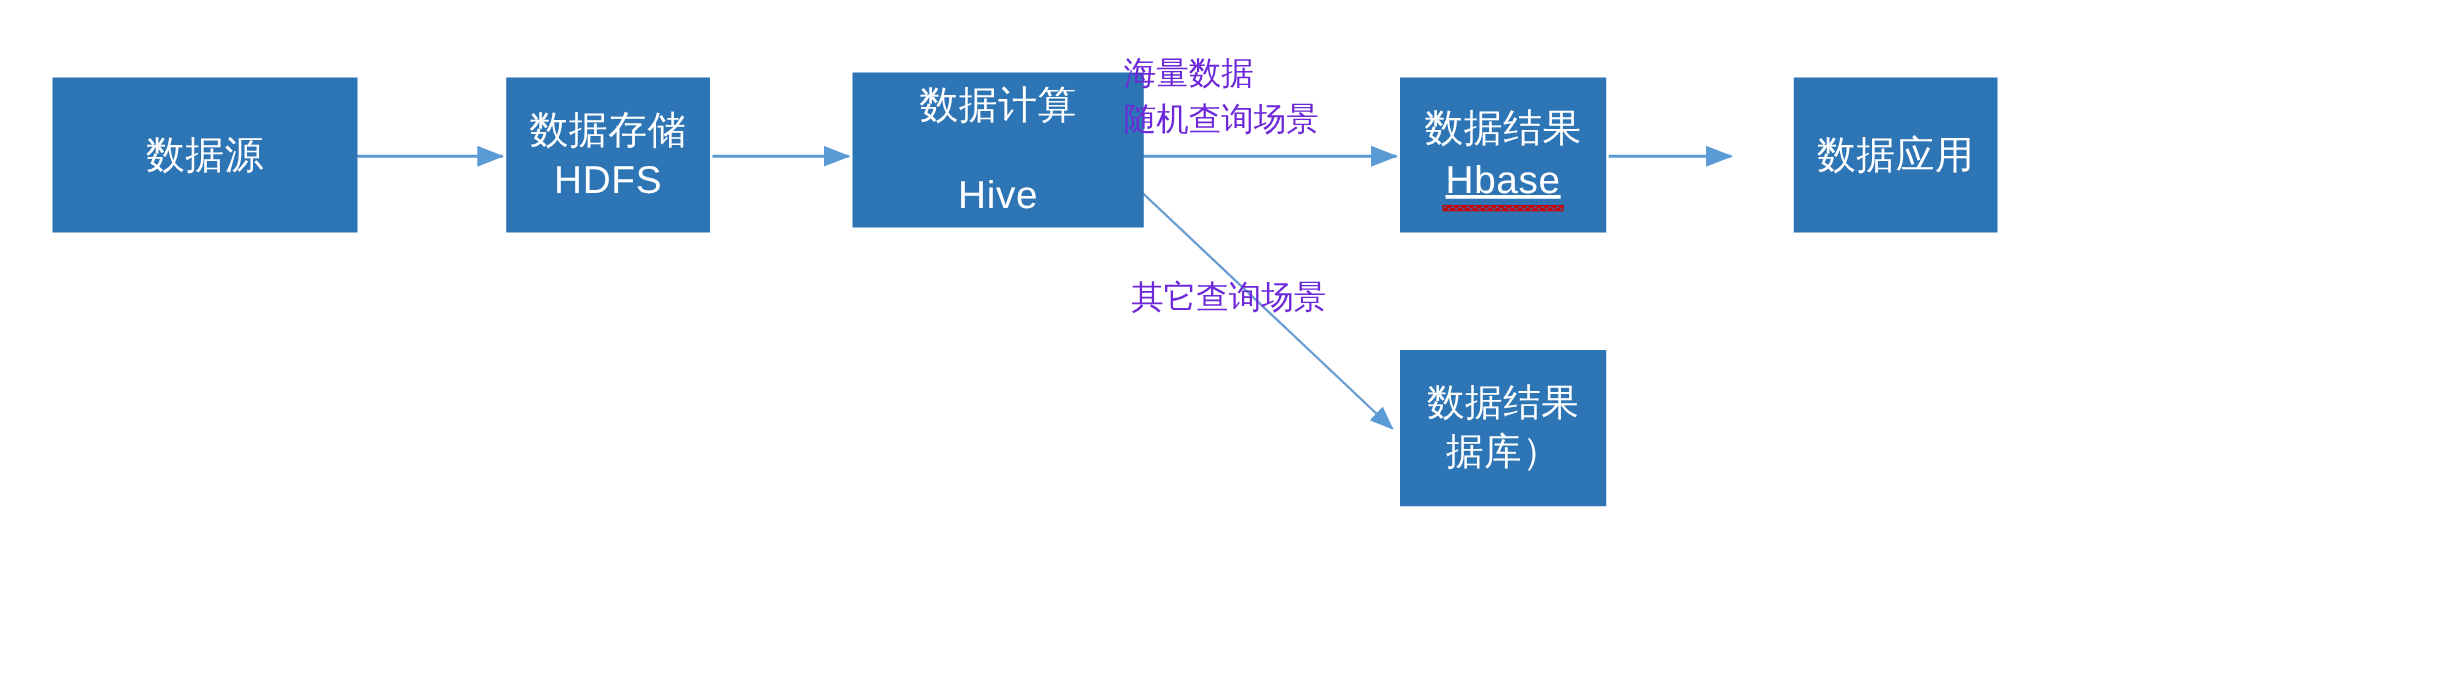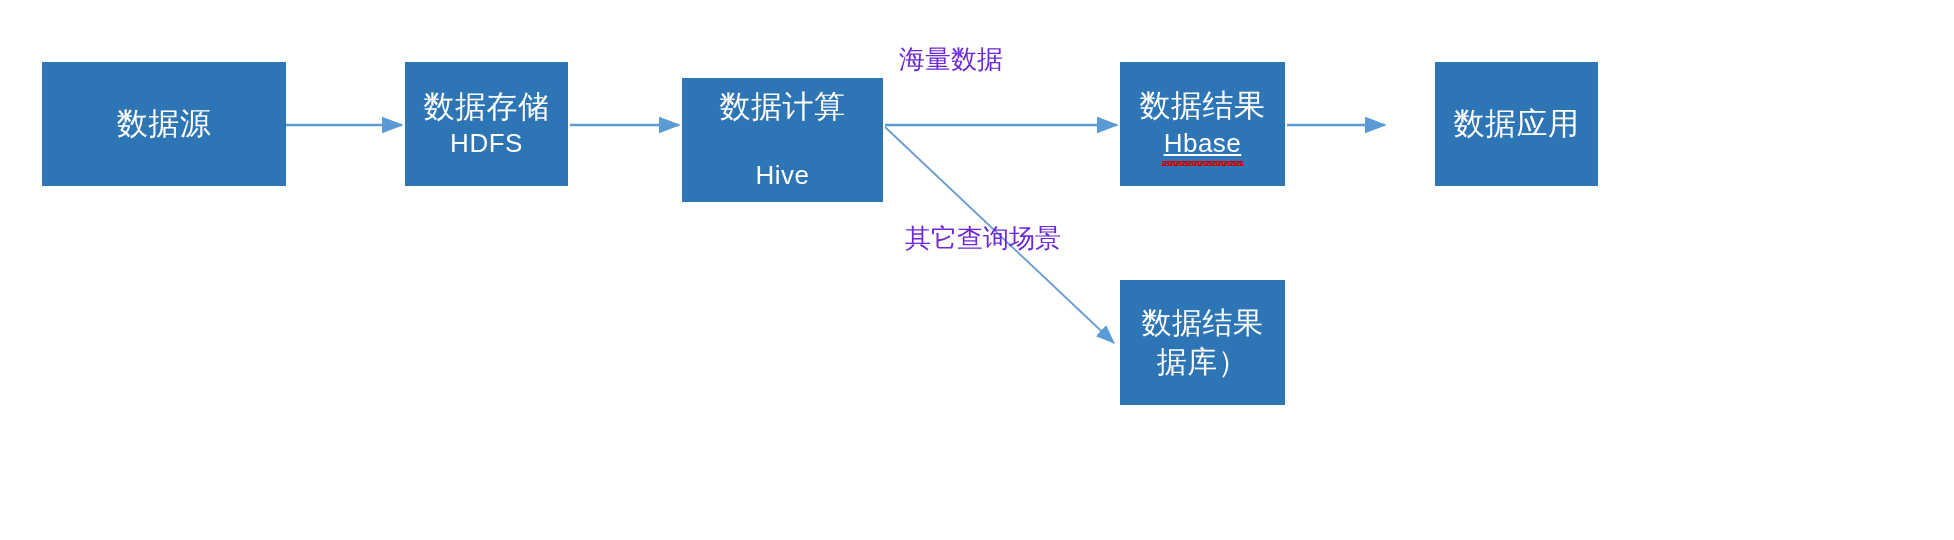--- a/index.html
+++ b/index.html
@@ -39,21 +39,21 @@
     line-height: 1.30;
     font-size: 31px;
     letter-spacing: 0.5px;
     z-index: 2;
   }
   .node .line {
     display: block;
     white-space: nowrap;
   }
   .node .line.latin {
-    font-size: 26px;
+    font-size: 31px;
     text-align: center;
   }
   .node.narrow {
     font-size: 30px;
     line-height: 1.28;
   }
   .spell {
     position: relative;
     display: inline-block;
     padding-bottom: 1px;
@@ -118,40 +118,41 @@
 
   <div class="node" style="left:42px; top:62px; width:244px; height:124px;">
     <span class="line">数据源</span>
   </div>
 
   <div class="node" style="left:405px; top:62px; width:163px; height:124px;">
     <span class="line">数据存储</span>
     <span class="line latin">HDFS</span>
   </div>
 
-  <div class="node" style="left:682px; top:78px; width:201px; height:124px;gap:32px;">
+  <div class="node" style="left:682px; top:58px; width:233px; height:124px;gap:32px;">
     <span class="line">数据计算</span>
     <span class="line latin">Hive</span>
   </div>
 
   <div class="node" style="left:1120px; top:62px; width:165px; height:124px;">
     <span class="line">数据结果</span>
     <span class="line latin"><span class="spell">Hbase</span></span>
   </div>
 
   <div class="node" style="left:1388px; top:62px; width:163px; height:124px;margin-left:47px;">
     <span class="line">数据应用</span>
   </div>
 
   <div class="node narrow" style="left:1120px; top:280px; width:165px; height:125px;">
     <span class="line">数据结果</span>
     <span class="line">据库）</span>
   </div>
 
   <div class="edge-label" style="left:899px; top:41px;">
     <span class="line">海量数据</span>
+    <span class="line">随机查询场景</span>
   </div>
 
   <div class="edge-label" style="left:905px; top:220px;">
     <span class="line">其它查询场景</span>
   </div>
 
 </div>
 
 </body></html>

